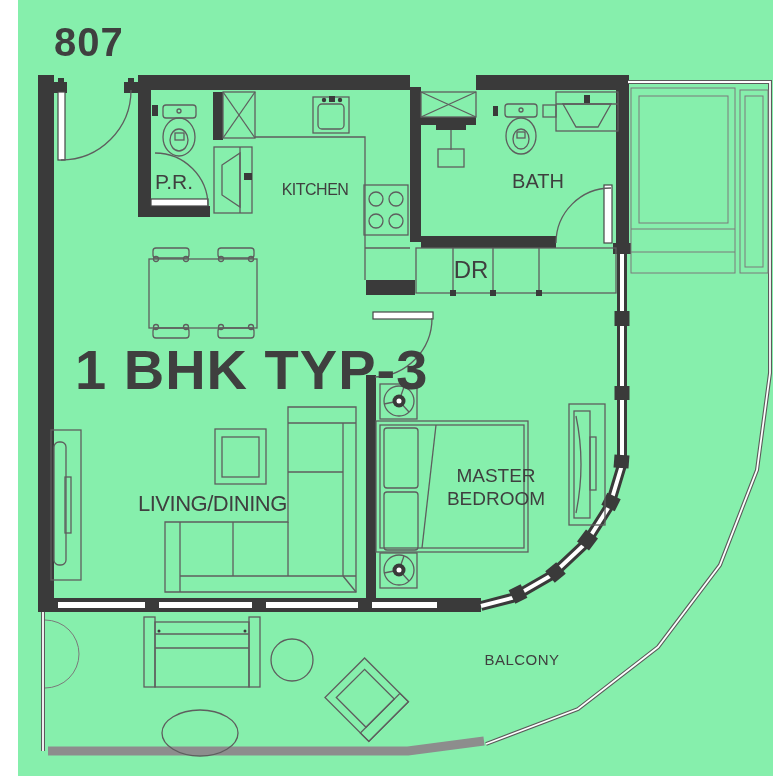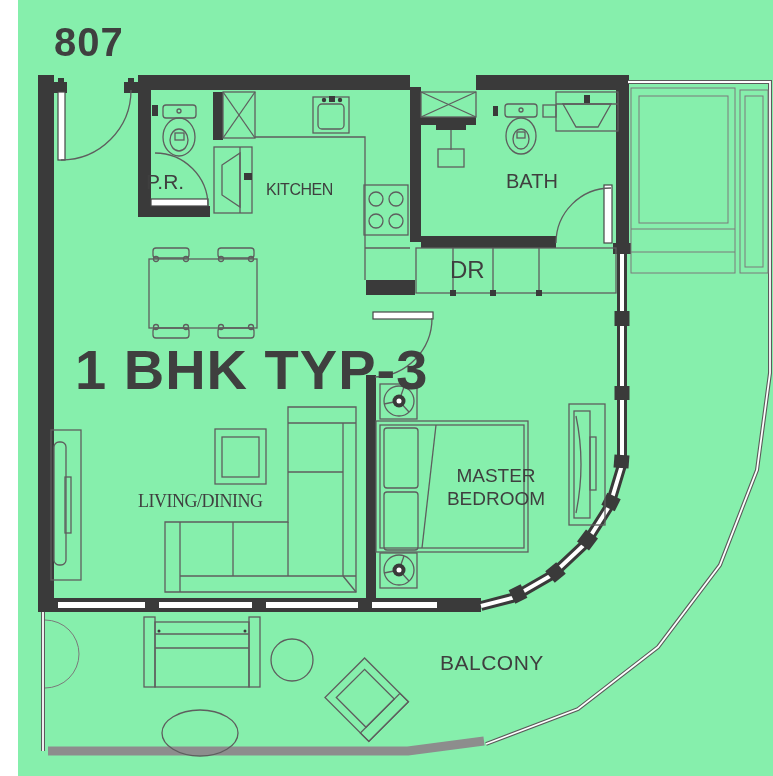--- a/index.html
+++ b/index.html
@@ -15,30 +15,30 @@
   .dark{fill:#3a3a3a;stroke:none}
   .leaf{fill:#ffffff;stroke:#474747;stroke-width:1.2}
   .glass{fill:none;stroke:#ffffff;stroke-width:4}
   .mull{stroke:#3a3a3a;stroke-width:15}
   .rail{fill:none;stroke:#5a5a5a;stroke-width:4}
   .railcore{fill:none;stroke:#ffffff;stroke-width:1.8}
   .slab{fill:none;stroke:#8d8d8d;stroke-width:9}
   
   .label{position:absolute;color:#3f3f3f;white-space:nowrap;}
   .big{font-weight:bold;letter-spacing:1px;}
-  .room{text-align:left;}
+  .room{text-align:center;}
   .unit-number{left:36px;top:20px;font-size:40px;}
   .plan-type{left:57px;top:337px;font-size:56px;}
   .lbl-pr{left:128px;top:170px;width:56px;font-size:21px;}
   .lbl-kitchen{left:248px;top:181px;width:98px;font-size:16px;letter-spacing:-0.5px;}
   .lbl-bath{left:488px;top:170px;width:64px;font-size:20px;}
   .lbl-dr{left:432px;top:256px;width:42px;font-size:24px;}
-  .lbl-living{left:120px;top:491px;width:136px;font-size:18px;letter-spacing:-0.5px;font-family:Liberation Serif, serif;}
+  .lbl-living{left:120px;top:491px;width:136px;font-size:22px;letter-spacing:-0.5px;}
   .lbl-master{left:400px;top:464px;width:116px;text-align:center;font-size:19px;line-height:23px;padding-left:20px;}
-  .lbl-balcony{left:422px;top:651px;width:112px;font-size:21px;letter-spacing:0.5px;}
+  .lbl-balcony{left:448px;top:651px;width:112px;font-size:15px;letter-spacing:0.5px;}
 </style>
 </head>
 <body>
 
 <div class="stage">
   <svg width="773" height="776" viewBox="0 0 773 776">
 
     <g>
       <rect class="wall" x="20" y="75" width="16" height="537"></rect>
       <rect class="wall" x="120" y="75" width="272" height="15"></rect>

